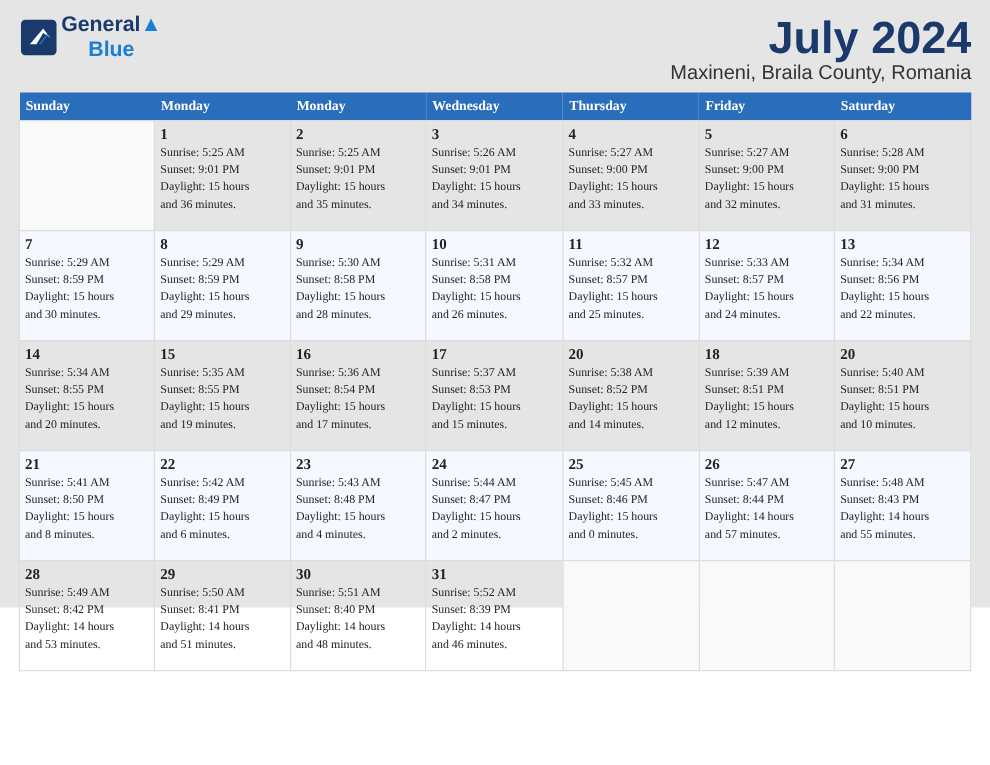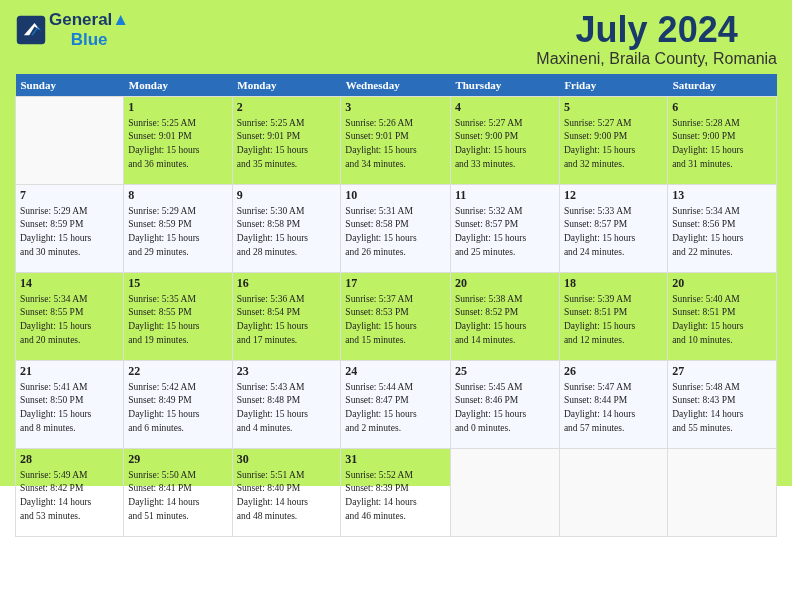--- a/index.html
+++ b/index.html
@@ -6,40 +6,40 @@
     body {
       font-family: Arial, sans-serif;
       background: #fff;
       width: 792px;
       height: 612px;
       overflow: hidden;
     }
     .page {
       width: 792px;
       height: 486px;
-      background: #bef264;
+      background: #e5e5e5;
       padding: 10px 15px 10px 15px;
     }
     .header {
       display: flex;
       justify-content: space-between;
       align-items: flex-start;
       margin-bottom: 6px;
     }
     .logo {
       display: flex;
       align-items: center;
     }
     .logo-icon {
       width: 32px;
       height: 32px;
       margin-right: 2px;
     }
     .title-block {
-      text-align: center;
+      text-align: right;
     }
     .month-title {
       font-size: 36px;
       font-weight: bold;
       color: #1a3a6b;
       line-height: 1.1;
     }
     .location {
       font-size: 16px;
       color: #333;

